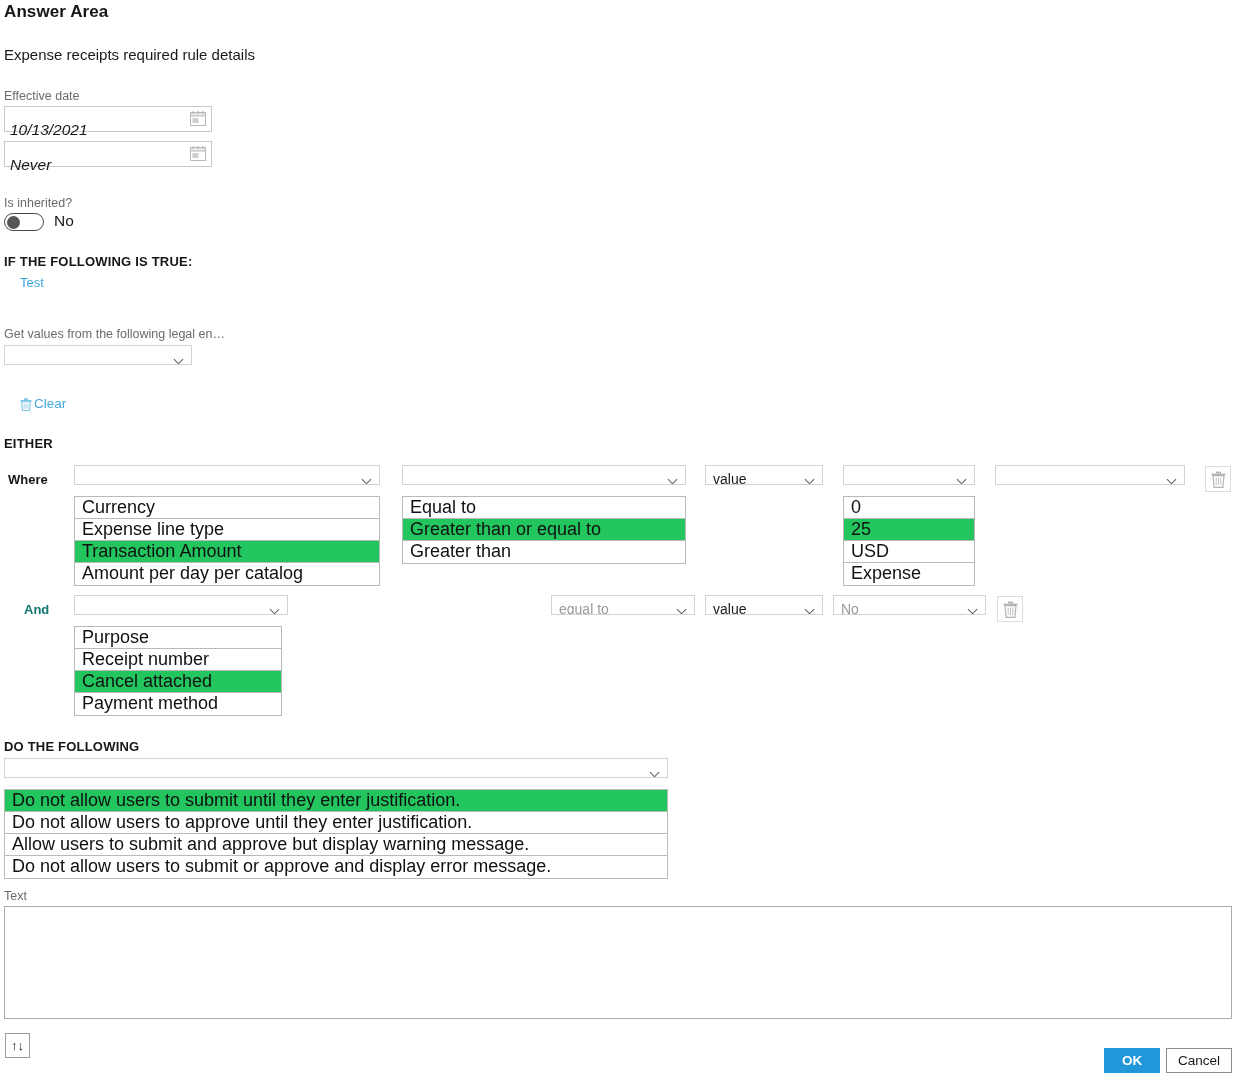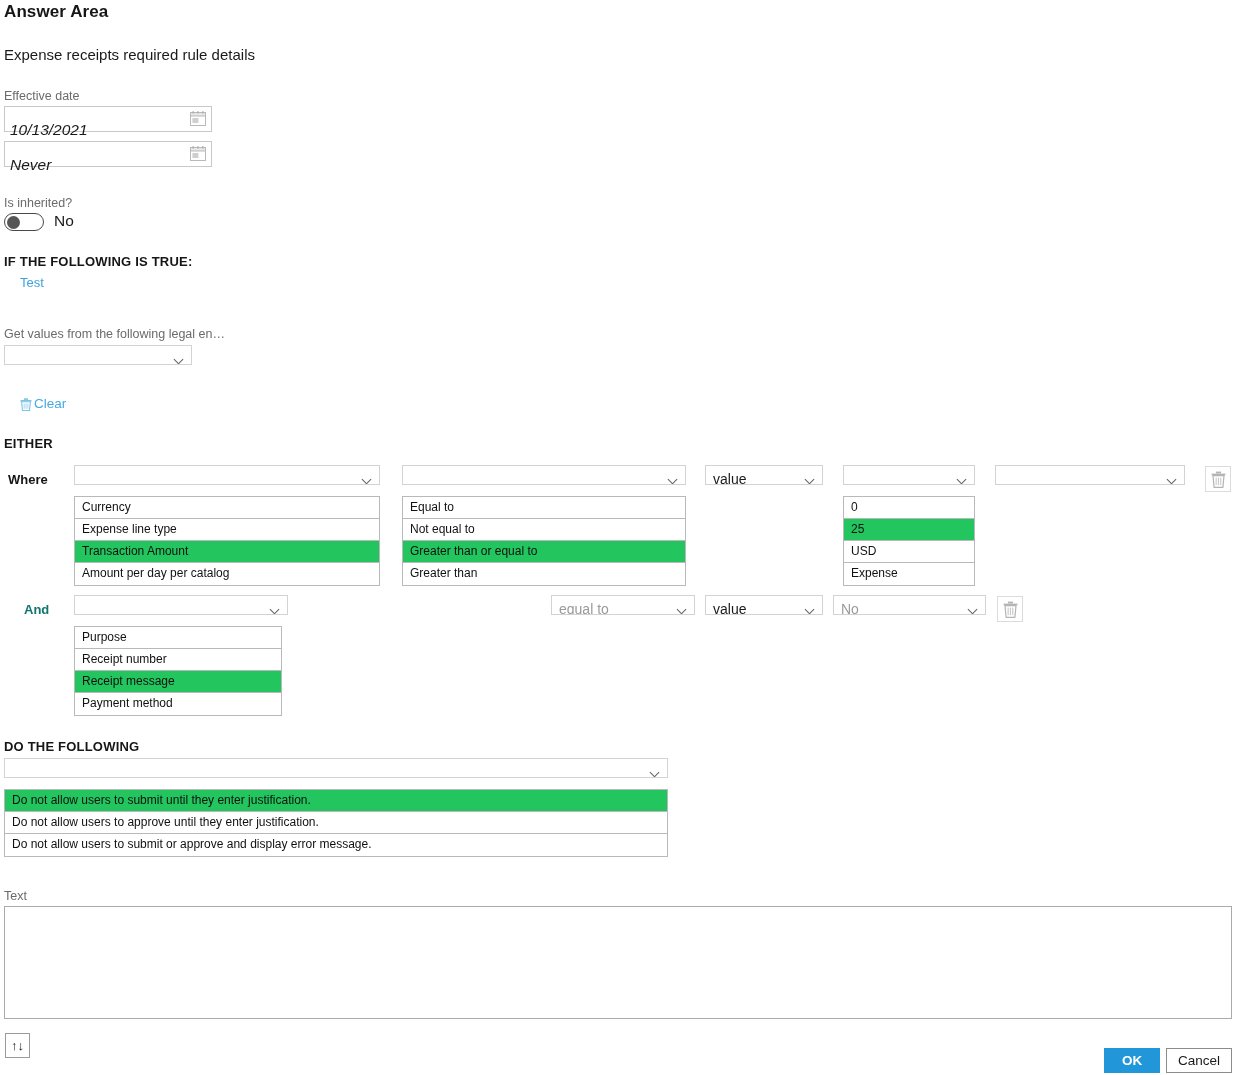--- a/index.html
+++ b/index.html
@@ -121,21 +121,21 @@
   }
 
   
   .optlist {
     box-sizing: border-box;
     border: 1px solid #b9b9b9;
     background: #ffffff;
   }
   .optlist .opt {
     box-sizing: border-box;
-    font-size: 12px;
+    font-size: 18px;
     line-height: 21px;
     height: 22px;
     padding-left: 7px;
     border-bottom: 1px solid #b9b9b9;
     color: #111111;
     white-space: nowrap;
     overflow: hidden;
   }
   .optlist .opt:last-child { border-bottom: none; }
   .optlist .opt.sel { background: #22c55e; }
@@ -260,21 +260,20 @@
     <div class="opt">Expense line type</div>
     <div class="opt sel">Transaction Amount</div>
     <div class="opt">Amount per day per catalog</div>
   </div>
 
 <div class="abs combo" style="left:402px; top:465px; width:284px;">
     <span class="chev"></span>
   </div>
 <div class="abs optlist" id="where-operator-list" style="left:402px; top:496px; width:284px;">
     <div class="opt">Equal to</div>
-    <div class="opt">Not equal to</div>
     <div class="opt sel">Greater than or equal to</div>
     <div class="opt">Greater than</div>
   </div>
 
 <div class="abs combo" style="left:705px; top:465px; width:118px;">value<span class="chev"></span></div>
 
 <div class="abs combo" style="left:843px; top:465px; width:132px;">
     <span class="chev"></span>
   </div>
 <div class="abs optlist" id="where-amount-list" style="left:843px; top:496px; width:132px;">
@@ -300,21 +299,21 @@
 </div>
 
 <div class="abs" style="left:24px; top:602px; font-size:13px; font-weight:bold; color:#0f766e;">And</div>
 
 <div class="abs combo" style="left:74px; top:595px; width:214px;">
     <span class="chev"></span>
   </div>
 <div class="abs optlist" id="and-field-list" style="left:74px; top:626px; width:208px;">
     <div class="opt">Purpose</div>
     <div class="opt">Receipt number</div>
-    <div class="opt sel">Receipt message</div>
+    <div class="opt sel">Cancel attached</div>
     <div class="opt">Payment method</div>
   </div>
 
 <div class="abs combo disabled" style="left:551px; top:595px; width:144px;">equal to<span class="chev"></span></div>
 
 <div class="abs combo" style="left:705px; top:595px; width:118px;">value<span class="chev"></span></div>
 
 <div class="abs combo disabled" style="left:833px; top:595px; width:153px;">No<span class="chev"></span></div>
 
 <div class="abs trashbtn" style="left:997px; top:596px;">
@@ -329,20 +328,21 @@
 </div>
 
 <div class="abs section-head" style="left:4px; top:739px;">DO THE FOLLOWING</div>
 
 <div class="abs combo" style="left:4px; top:758px; width:664px;">
     <span class="chev"></span>
   </div>
 <div class="abs optlist" id="action-list" style="left:4px; top:789px; width:664px;">
     <div class="opt sel">Do not allow users to submit until they enter justification.</div>
     <div class="opt">Do not allow users to approve until they enter justification.</div>
+    <div class="opt">Allow users to submit and approve but display warning message.</div>
     <div class="opt">Do not allow users to submit or approve and display error message.</div>
   </div>
 
 <div class="abs field-label" style="left:4px; top:889px;">Text</div>
 <div class="abs textarea" style="left:4px; top:906px; width:1228px; height:113px;"></div>
 
 <div class="abs sortbtn" style="left:5px; top:1033px;">
   <span>↑↓</span>
 </div>
 

